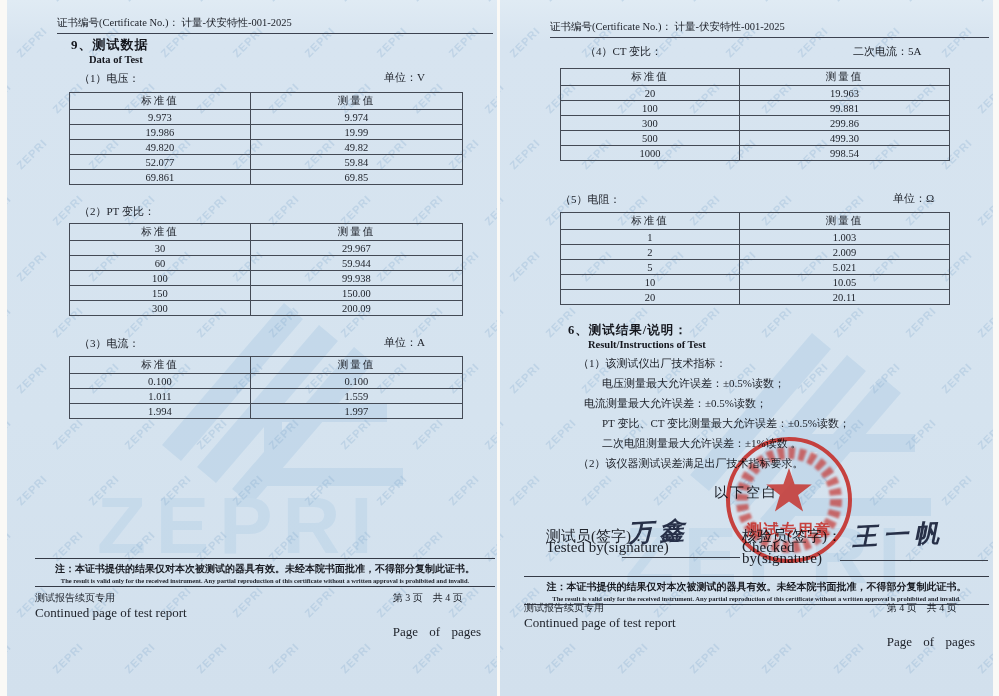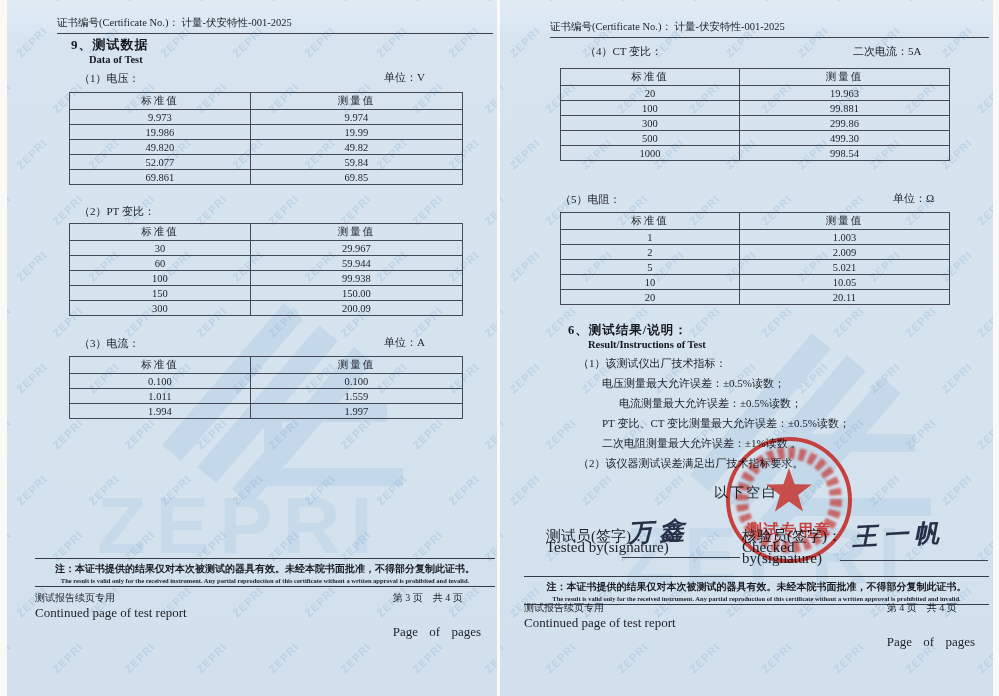--- a/index.html
+++ b/index.html
@@ -501,21 +501,21 @@
             <td>20</td>
             <td>20.11</td>
           </tr>
       </tbody>
     </table>
 
     <div class="sec-title-cn" style="left:68px;top:322px;font-size:12.5px;">6、测试结果/说明：</div>
     <div class="sec-title-en" style="left:88px;top:339px;">Result/Instructions of Test</div>
     <div class="spec-line" style="left:78px;top:356px;">（1）该测试仪出厂技术指标：</div>
     <div class="spec-line" style="left:102px;top:376px;">电压测量最大允许误差：±0.5%读数；</div>
-    <div class="spec-line" style="left:119px;top:396px;">电流测量最大允许误差：±0.5%读数；</div>
+    <div class="spec-line" style="left:84px;top:396px;">电流测量最大允许误差：±0.5%读数；</div>
     <div class="spec-line" style="left:102px;top:416px;">PT 变比、CT 变比测量最大允许误差：±0.5%读数；</div>
     <div class="spec-line" style="left:102px;top:436px;">二次电阻测量最大允许误差：±1%读数 。</div>
     <div class="spec-line" style="left:78px;top:456px;">（2）该仪器测试误差满足出厂技术指标要求。</div>
     <div class="blank-label" style="left:214px;top:475px;">以下空白</div>
 
     <svg class="stamp" width="150" height="150" viewBox="0 0 150 150">
       <circle cx="75" cy="72" r="61" fill="none" stroke="#c5332e" stroke-width="4" style="filter:blur(.4px)"></circle>
       <circle cx="75" cy="72" r="47" fill="none" stroke="#c5332e" stroke-width="12" stroke-dasharray="6.5 4" opacity="0.75" style="filter:blur(1px)"></circle>
       <polygon points="75,40 80.6,56.2 97.8,56.6 84.1,67 89.1,83.4 75,73.6 60.9,83.4 65.9,67 52.2,56.6 69.4,56.2" fill="#c5332e" opacity="0.92" style="filter:blur(.4px)"></polygon>
       <text x="75" y="107" text-anchor="middle" font-size="15.5" font-weight="bold" fill="#c5332e" letter-spacing="1.5" style="filter:blur(.3px)">测试专用章</text>

